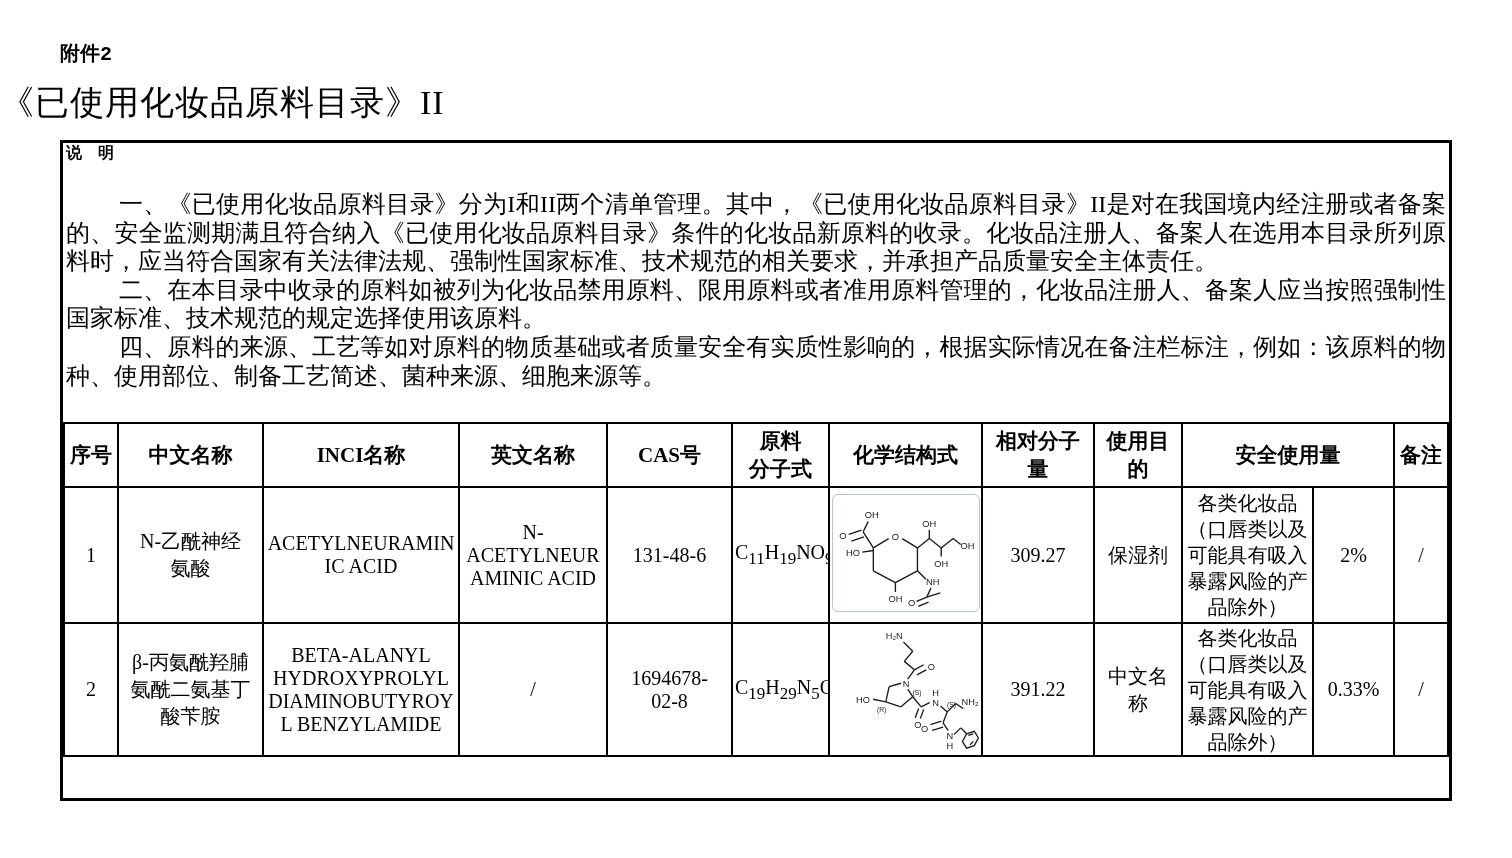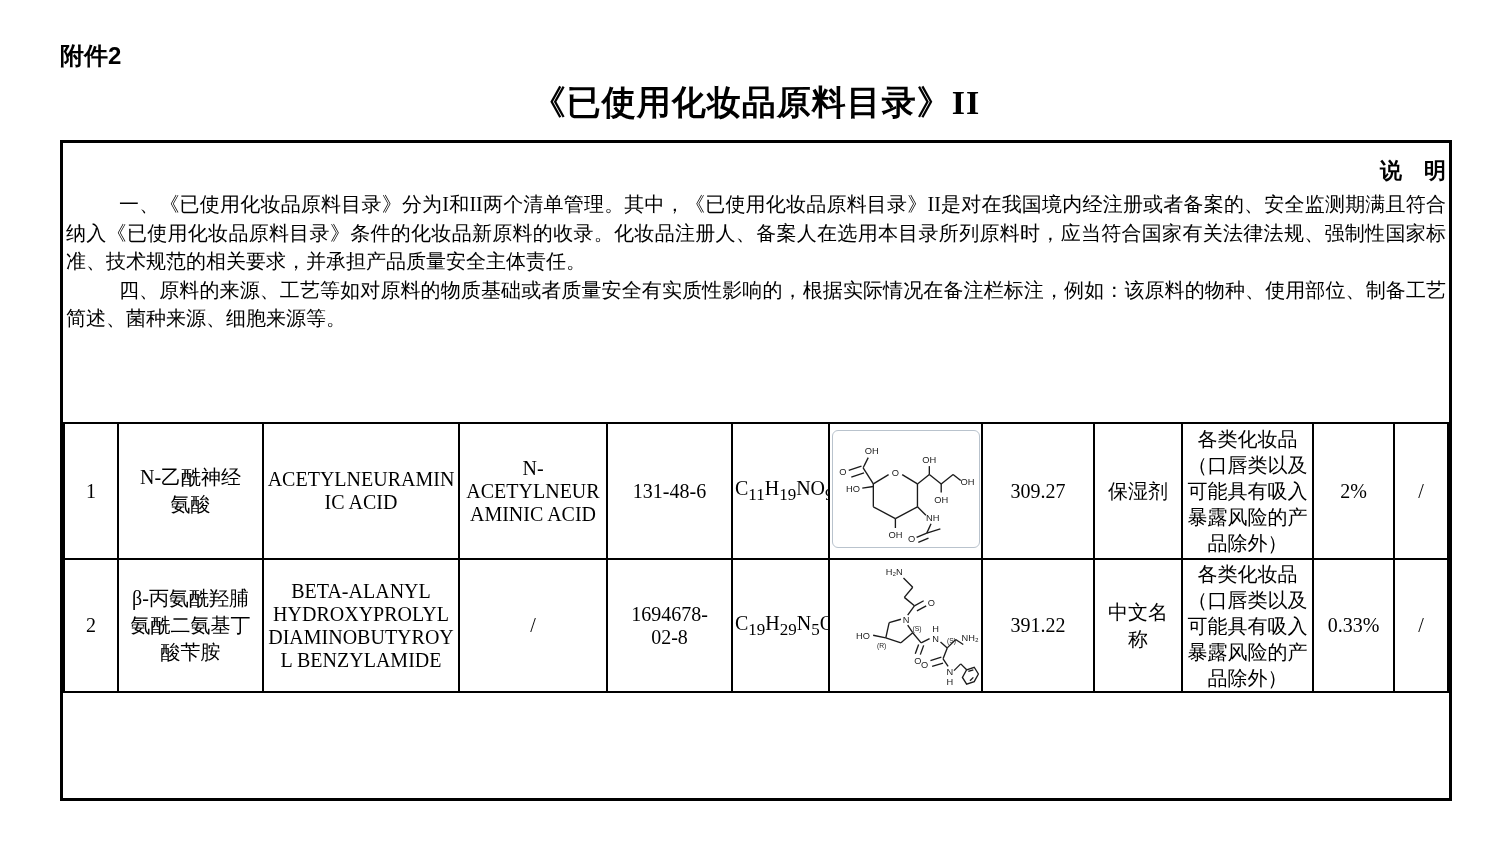--- a/index.html
+++ b/index.html
@@ -1,27 +1,27 @@
 <!DOCTYPE html>
 <html><head>
 <meta charset="utf-8">
 <style>
   * { box-sizing: border-box; margin: 0; padding: 0; }
   html,body { background:#fff; }
   body { width:1512px; height:858px; font-family:"Liberation Serif","DejaVu Serif",serif; color:#000; }
   .page { position:relative; width:1512px; height:858px; background:#fff; overflow:hidden; }
 
-  .attachment { position:absolute; left:60px; top:40px; font-family:Liberation Sans, sans-serif; font-weight:bold; font-size:24px; }
-  .doc-title { position:absolute; left:0; top:80px; width:100%; text-align:center; font-size:34px; font-weight:bold; letter-spacing:1px; }
+  .attachment { position:absolute; left:60px; top:40px; font-family:Liberation Mono, monospace; font-weight:bold; font-size:20px; }
+  .doc-title { position:absolute; left:0; top:80px; width:100%; text-align:left; font-size:34px; font-weight:normal; letter-spacing:1px; }
 
   .box { position:absolute; left:60px; top:140px; width:1392px; height:661px; border:3px solid #000; background:#fff; }
 
   .notes { height:279px; overflow:hidden; padding:0 3px; }
-  .notes-title { text-align:right; font-size:22px; font-weight:bold; padding-top:13px; height:47px; }
-  .notes p { font-size:20px; line-height:28.6px; text-indent:53px; text-align:justify; text-justify:inter-character; }
+  .notes-title { text-align:left; font-size:16px; font-weight:bold; height:47px; }
+  .notes p { font-size:24px; line-height:28.6px; text-indent:53px; text-align:justify; text-justify:inter-character; }
 
   table.grid { width:100%; border-collapse:collapse; table-layout:fixed; }
   table.grid th, table.grid td {
     border:2px solid #000; text-align:center; vertical-align:middle;
     font-size:20px; padding:0 2px; overflow:hidden;
   }
   table.grid th { font-weight:bold; white-space:pre-line; font-size:21px; }
   tr.hrow1 { height:64px; }
   tr.hrow2 { height:42px; }
   tr.drow1 { height:136px; }
@@ -45,40 +45,57 @@
 <div class="page">
 
   <div class="attachment">附件2</div>
   <div class="doc-title">《已使用化妆品原料目录》II</div>
 
   <div class="box">
 
     <div class="notes">
       <div class="notes-title">说　明</div>
       <p>一、《已使用化妆品原料目录》分为I和II两个清单管理。其中，《已使用化妆品原料目录》II是对在我国境内经注册或者备案的、安全监测期满且符合纳入《已使用化妆品原料目录》条件的化妆品新原料的收录。化妆品注册人、备案人在选用本目录所列原料时，应当符合国家有关法律法规、强制性国家标准、技术规范的相关要求，并承担产品质量安全主体责任。</p>
+      <p>二、在本目录中收录的原料如被列为化妆品禁用原料、限用原料或者准用原料管理的，化妆品注册人、备案人应当按照强制性国家标准、技术规范的规定选择使用该原料。</p>
       <p>四、原料的来源、工艺等如对原料的物质基础或者质量安全有实质性影响的，根据实际情况在备注栏标注，例如：该原料的物种、使用部位、制备工艺简述、菌种来源、细胞来源等。</p>
     </div>
 
     <table class="grid">
       <colgroup>
         <col style="width:54px">
           <col style="width:145px">
           <col style="width:196px">
           <col style="width:148px">
         <col style="width:125px">
           <col style="width:97px">
           <col style="width:153px">
           <col style="width:112px">
         <col style="width:88px">
           <col style="width:131px">
           <col style="width:81px">
           <col style="width:54px">
       </colgroup>
 
       <tbody>
+          <tr class="hrow1">
+        <th>序号</th>
+        <th>中文名称</th>
+        <th>INCI名称</th>
+        <th>英文名称</th>
+        <th>CAS号</th>
+        <th>原料
+分子式</th>
+        <th>化学结构式</th>
+        <th>相对分子
+量</th>
+        <th>使用目
+的</th>
+        <th colspan="2">安全使用量</th>
+        <th>备注</th>
+      </tr>
 
 
       <tr class="drow1">
         <td>1</td>
         <td>
               <div class="inner-narrow w112">N-乙酰神经氨酸</div>
             </td>
         <td class="wrap-any">ACETYLNEURAMINIC ACID</td>
         <td class="wrap-any">N-ACETYLNEURAMINIC ACID</td>
         <td>131-48-6</td>

